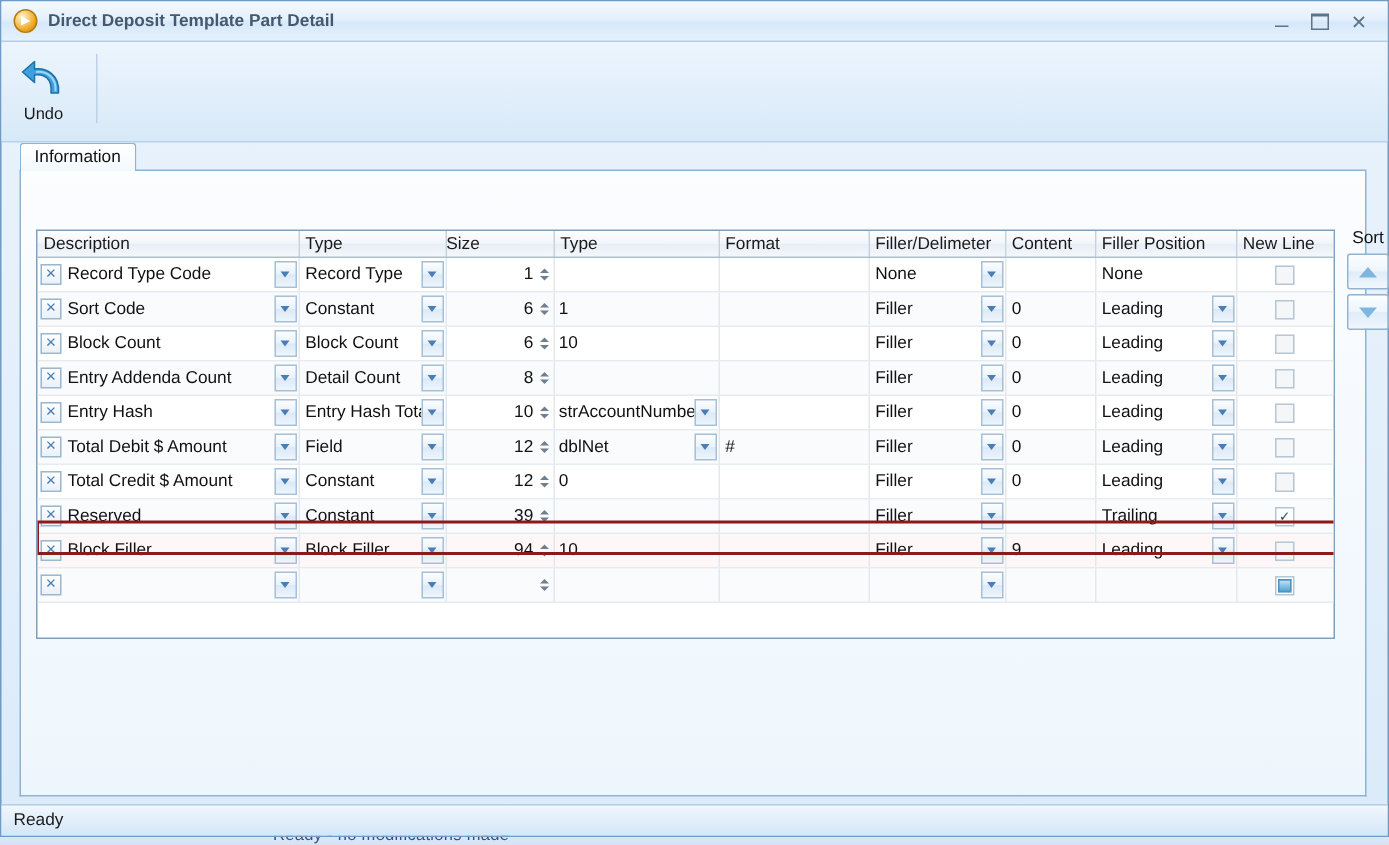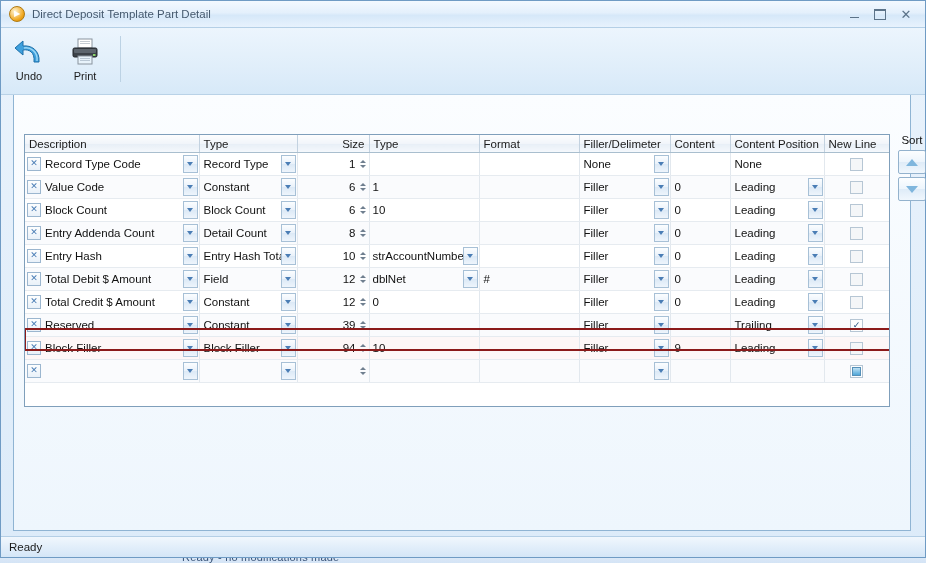--- a/index.html
+++ b/index.html
@@ -46,21 +46,21 @@
     position:relative;
   }
   #app-icon{
     width:14px;height:14px;border-radius:50%;
     margin-left:8px;margin-right:7px;
     background:radial-gradient(circle at 35% 32%,#fff6d8,#f0a71e 65%,#c97c06);
     border:1px solid #b07a10;
     display:flex;align-items:center;justify-content:center;
     color:#fff;font-size:8px;line-height:1;
   }
-  #title-text{color:#45596e;font-size:11.5px;}
+  #title-text{color:#45596e;font-size:11.5px;font-weight:bold;}
   .winbtn{
     width:26px;height:20px;display:flex;align-items:center;justify-content:center;
     color:#5c7389;font-size:12px;
   }
   #winbtns{position:absolute;right:6px;top:3px;display:flex;}
   .winbtn.min::after{content:"";display:block;width:9px;height:1px;background:#5c7389;margin-top:6px;}
   .winbtn.max::after{content:"";display:block;width:10px;height:8px;border:1px solid #5c7389;border-top-width:2px;}
   .winbtn.close{font-size:13px;}
 
   
@@ -137,21 +137,21 @@
   table.grid{border-collapse:collapse;width:100%;table-layout:fixed;}
   table.grid th{
     height:17px;
     background:linear-gradient(#fdfdfe 0%,#f1f5fa 50%,#e7eef6 51%,#f4f8fc 100%);
     border-right:1px solid #c3d2e0;
     border-bottom:1px solid #a9bece;
     font-weight:normal;font-size:11.5px;color:#1a1a1a;
     text-align:left;padding:0 0 0 4px;
     white-space:nowrap;overflow:hidden;
   }
-  table.grid th.num{text-align:right;padding:0 4px 0 0;}
+  table.grid th.num{padding:0 4px 0 0;}
   table.grid td{
     height:22px;
     border-right:1px solid #e2e8ee;
     border-bottom:1px solid #e6ebf0;
     padding:0;vertical-align:middle;
     font-size:11.5px;color:#111;
     overflow:hidden;white-space:nowrap;
   }
   tr.row-alt td{background:#fafbfd;}
   tr.sel td{background:#fdf7f7;}
@@ -251,42 +251,29 @@
     <div class="tb-item">
       <div class="ico">
         <svg width="32" height="30" viewBox="0 0 32 30">
           <path d="M26 25 C27 13 18 8 10 9 L10 4 L2 11 L10 18 L10 13 C16 12 22 15 21 25 Z" fill="#3fa0dd" stroke="#1c6fa8" stroke-width="1" stroke-linejoin="round"></path>
           <path d="M24 24 C25 14 17 10 11 11" fill="none" stroke="#9bd6f4" stroke-width="1.4"></path>
         </svg>
       </div>
       <div class="lbl">Undo</div>
     </div>
 
-    <div class="tb-item">
-      <div class="ico">
-        <svg width="32" height="30" viewBox="0 0 32 30">
-          <rect x="9" y="2" width="14" height="9" fill="#ffffff" stroke="#8a949e"></rect>
-          <rect x="11" y="4" width="10" height="1" fill="#c5ccd3"></rect>
-          <rect x="11" y="6" width="10" height="1" fill="#c5ccd3"></rect>
-          <rect x="4" y="11" width="24" height="9" rx="1.5" fill="#3c4249" stroke="#23272c"></rect>
-          <rect x="5" y="12" width="22" height="4" rx="1" fill="#5d656e"></rect>
-          <rect x="24" y="17" width="2.5" height="2" fill="#8ad46a"></rect>
-          <rect x="9" y="19" width="14" height="8" fill="#e8f3fb" stroke="#8a949e"></rect>
-          <rect x="11" y="21" width="10" height="1" fill="#b9c7d4"></rect>
-          <rect x="11" y="23" width="10" height="1" fill="#b9c7d4"></rect>
-        </svg>
-      </div>
-      <div class="lbl">Print</div>
-    </div>
 
     <div class="tb-sep"></div>
 
 
   </div>
 
+  <div id="tabstrip">
+    <div class="tab">Information</div>
+  </div>
 
   <div id="tabpage">
 
 
     <div id="grid-wrap">
       <table class="grid">
         <colgroup>
           <col style="width:174px">
             <col style="width:98px">
             <col style="width:72px">
@@ -299,21 +286,21 @@
         </colgroup>
         <thead>
           <tr>
             <th>Description</th>
             <th>Type</th>
             <th class="num">Size</th>
             <th>Type</th>
             <th>Format</th>
             <th>Filler/Delimeter</th>
             <th>Content</th>
-            <th>Content Position</th>
+            <th>Filler Position</th>
             <th>New Line</th>
           </tr>
         </thead>
         <tbody id="grid-body">
             <tr>
               <td>
                 <div class="cell">
                   <span class="xbtn">✕</span>
                   <span class="ctext">Record Type Code</span>
                   <span class="ddbtn">
@@ -365,21 +352,21 @@
               <td>
                 <div class="chkwrap">
                   <span class="chk"></span>
                 </div>
               </td>
             </tr>
             <tr class="row-alt">
               <td>
                 <div class="cell">
                   <span class="xbtn">✕</span>
-                  <span class="ctext">Value Code</span>
+                  <span class="ctext">Sort Code</span>
                   <span class="ddbtn">
                     <i></i>
                   </span>
                 </div>
               </td>
               <td>
                 <div class="cell">
                   <span class="ctext" style="padding-left:4px">Constant</span>
                   <span class="ddbtn">
                     <i></i>

